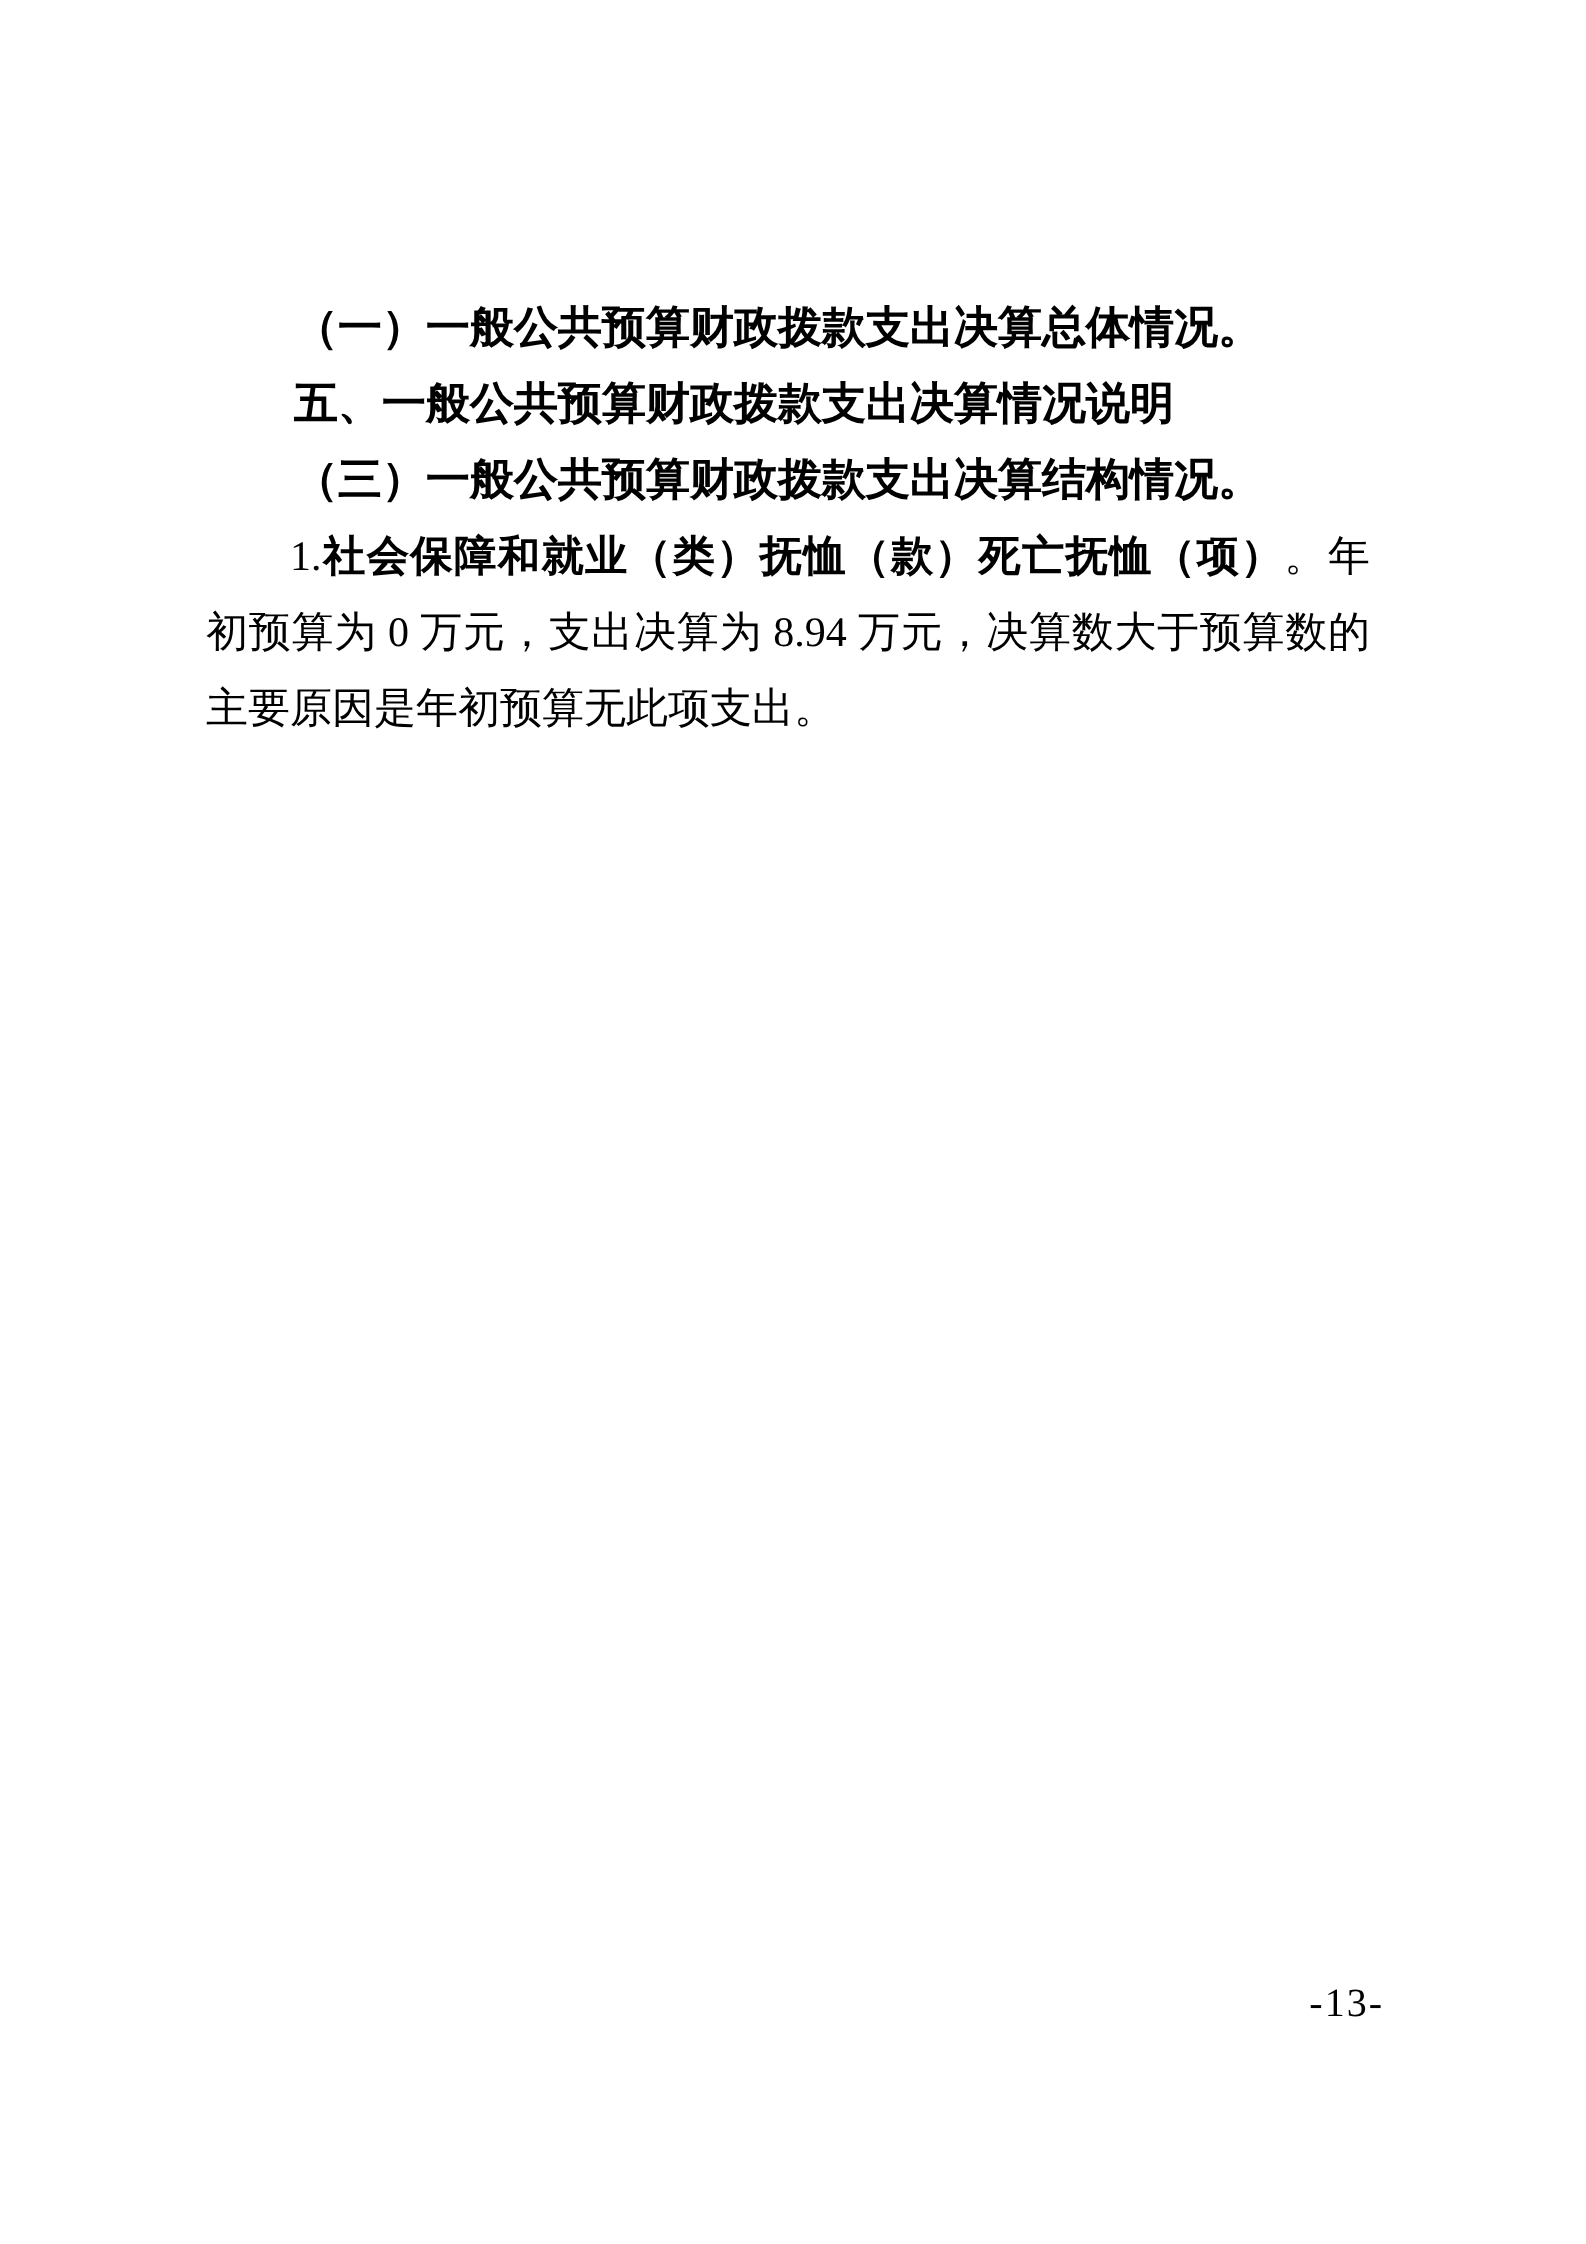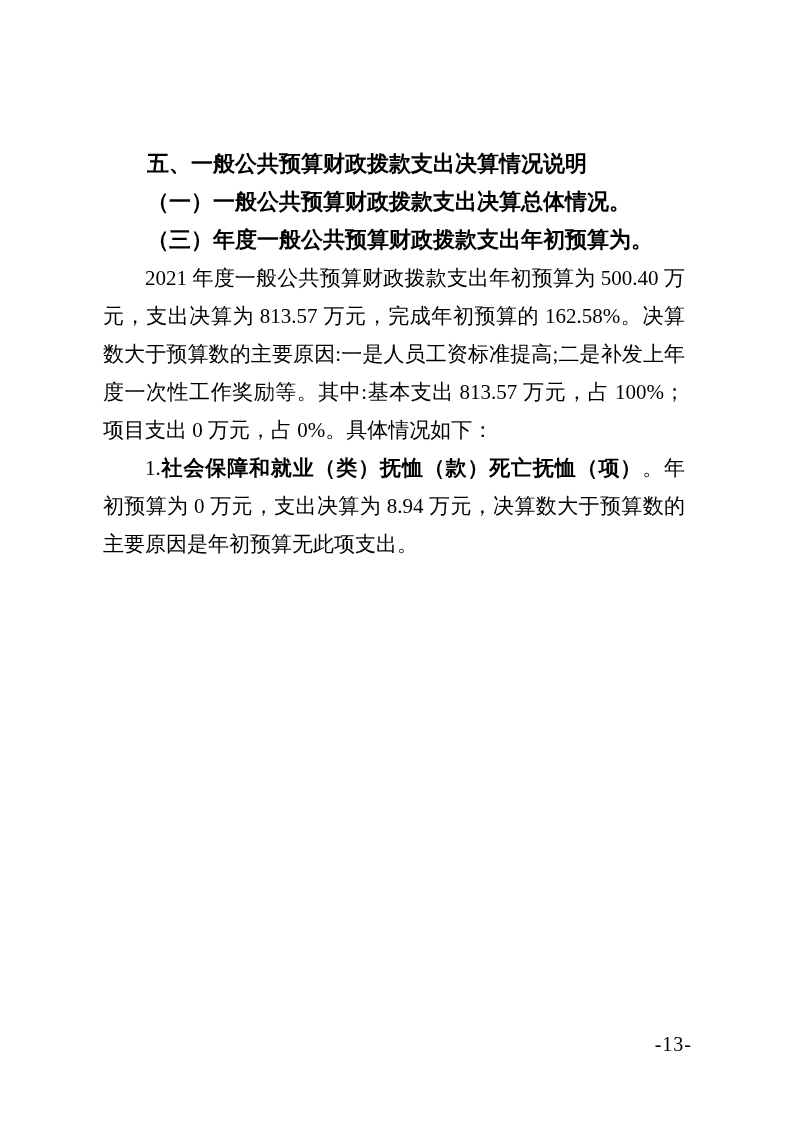--- a/index.html
+++ b/index.html
@@ -37,32 +37,31 @@
   }
   .para.h2 {
     font-weight: 700;
     font-size: 22px;
   }
   .bold-run {
     font-weight: 700;
   }
   .page-number {
     position: absolute;
-    top: 1032px;
+    top: 990px;
     right: 101px;
     font-size: 20px;
     line-height: 24px;
     letter-spacing: 1px;
   }
 </style>
 </head>
 <body>
 
 <div class="page">
   <div class="content" id="doc-body">
+      <div class="para h2">（一）一般公共预算财政拨款支出决算总体情况。</div>
       <div class="para h1">五、一般公共预算财政拨款支出决算情况说明</div>
-      <div class="para h2">（一）一般公共预算财政拨款支出决算总体情况。</div>
-      <div class="para h2">（三）年度一般公共预算财政拨款支出年初预算为。</div>
-      <div class="para body"><span class="run">2021 年度一般公共预算财政拨款支出年初预算为 500.40 万元，支出决算为 813.57 万元，完成年初预算的 162.58%。决算数大于预算数的主要原因:一是人员工资标准提高;二是补发上年度一次性工作奖励等。其中:基本支出 813.57 万元，占 100%；项目支出 0 万元，占 0%。具体情况如下：</span></div>
+      <div class="para h2">（三）一般公共预算财政拨款支出决算结构情况。</div>
       <div class="para body"><span class="run">1.</span><span class="bold-run">社会保障和就业（类）抚恤（款）死亡抚恤（项）</span><span class="run">。年初预算为 0 万元，支出决算为 8.94 万元，决算数大于预算数的主要原因是年初预算无此项支出。</span></div>
     </div>
   <div class="page-number">-13-</div>
 </div>
 
 </body></html>

